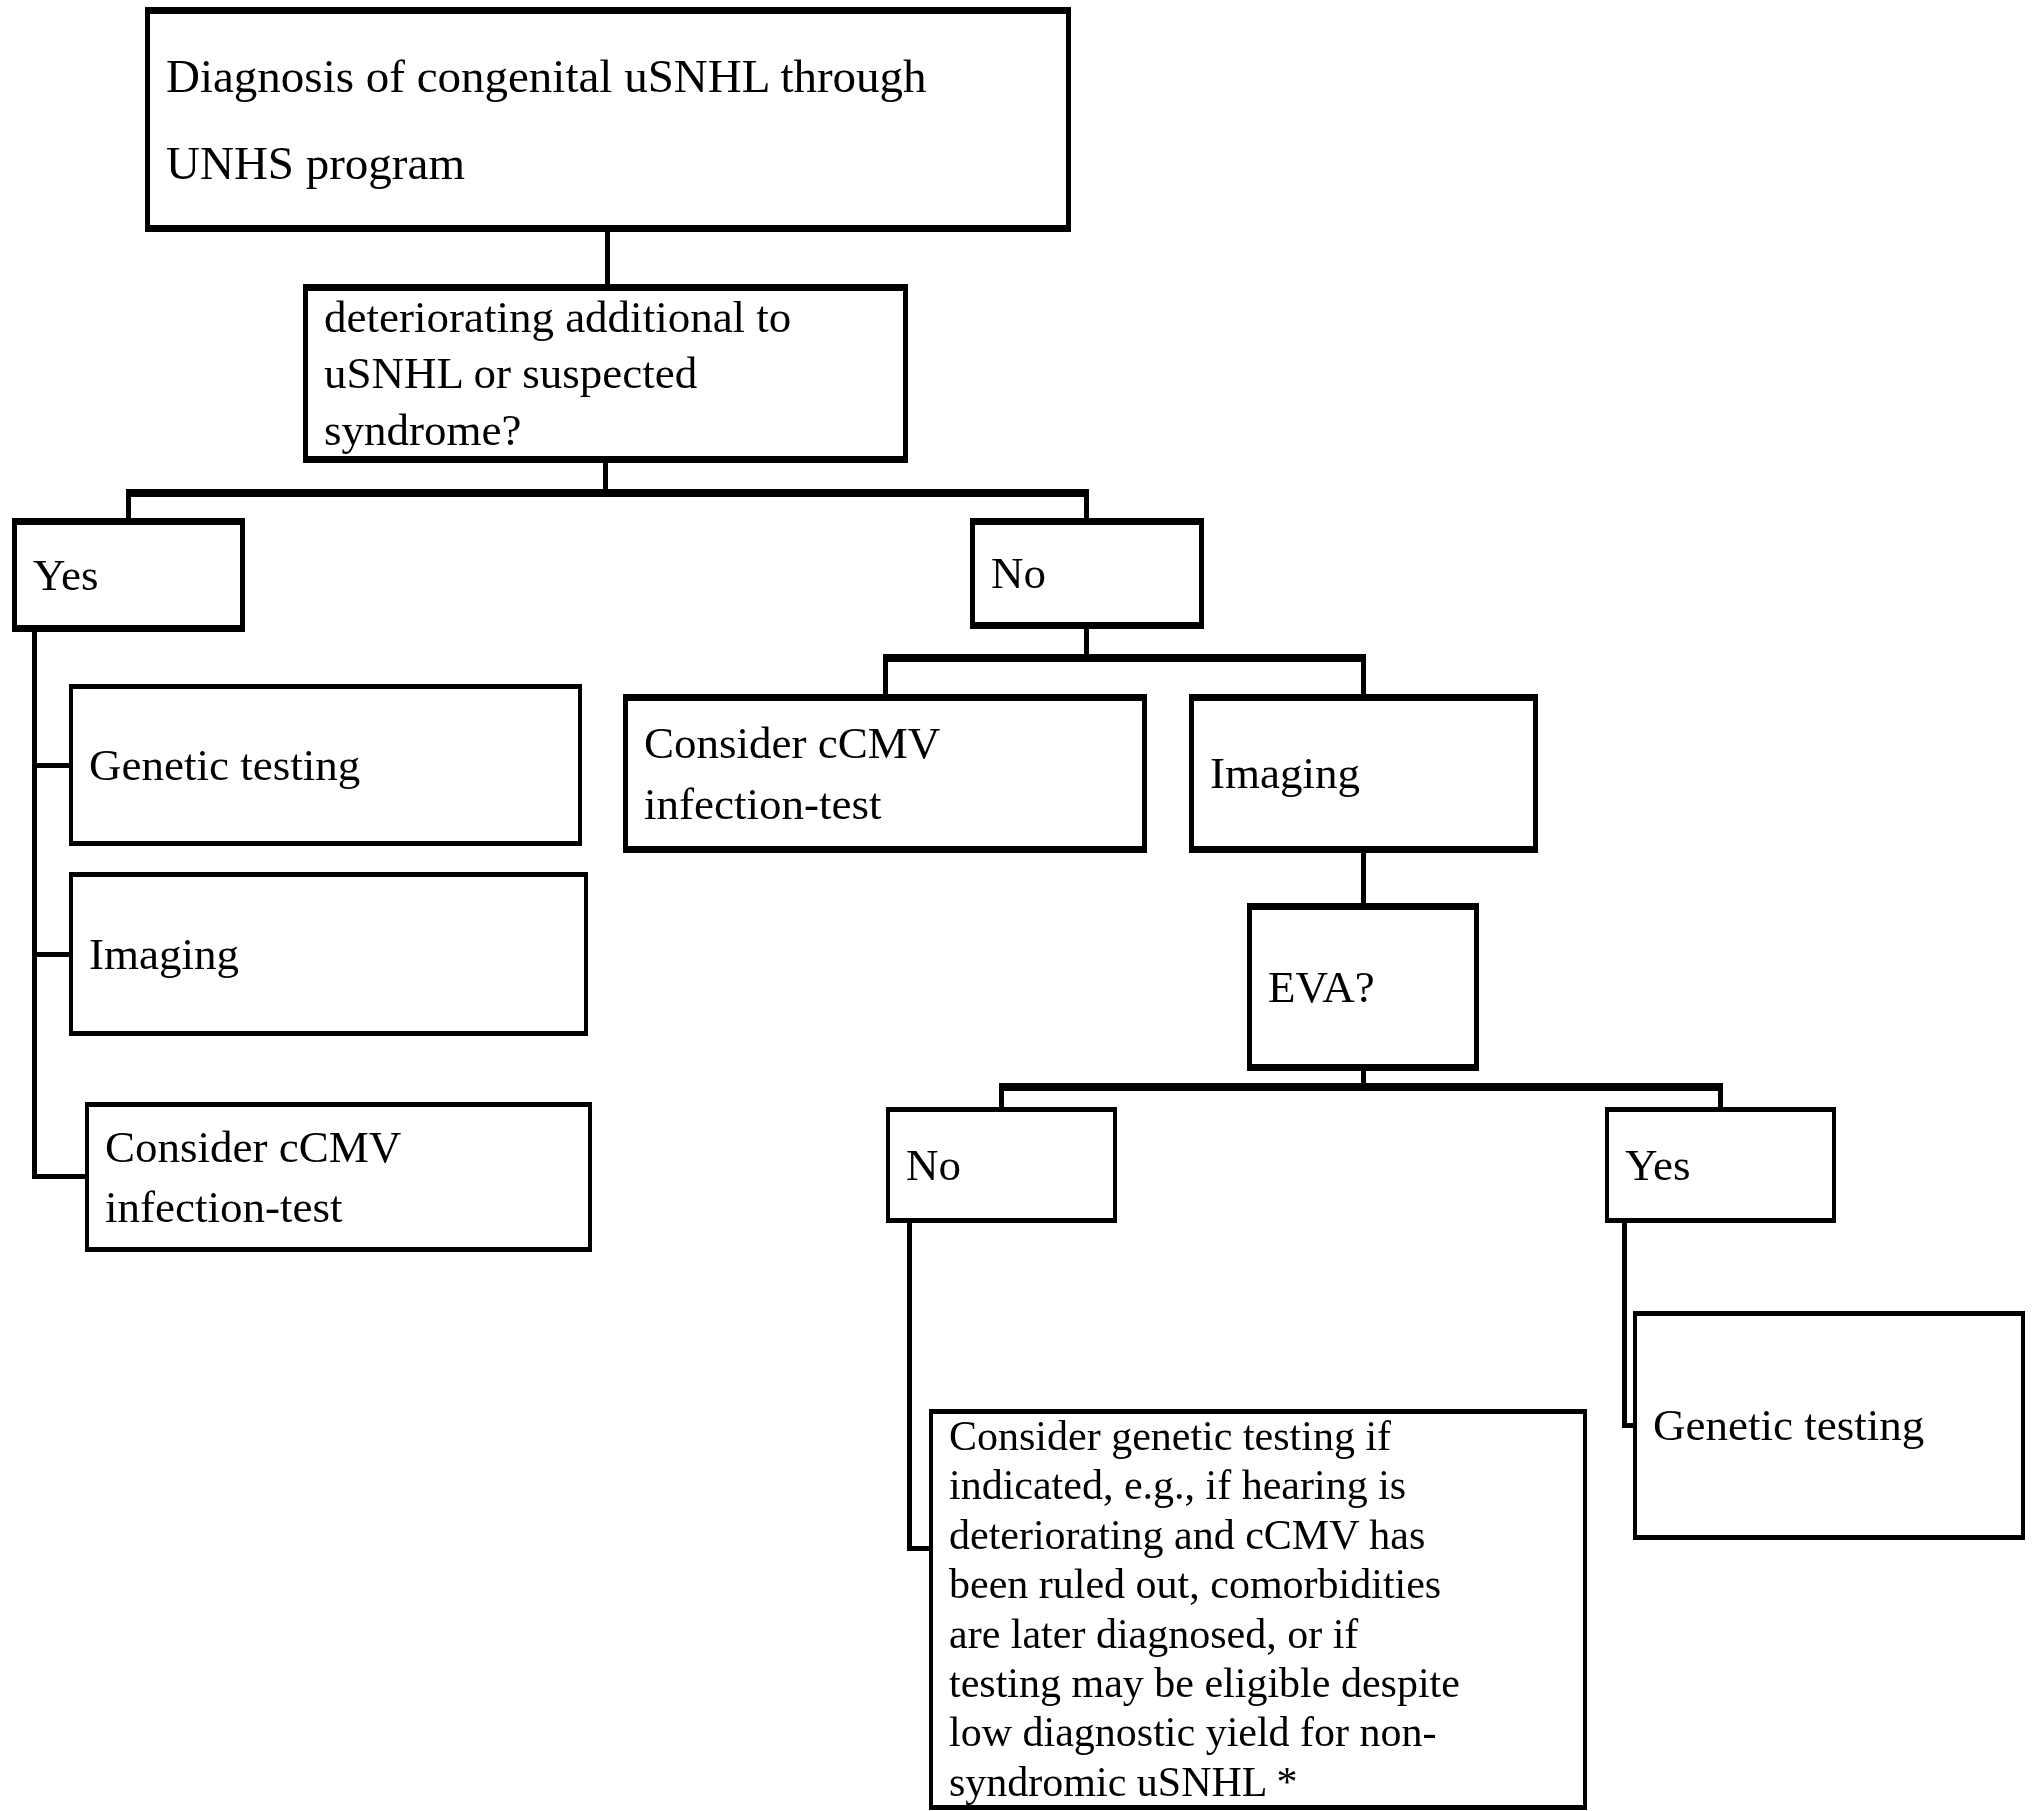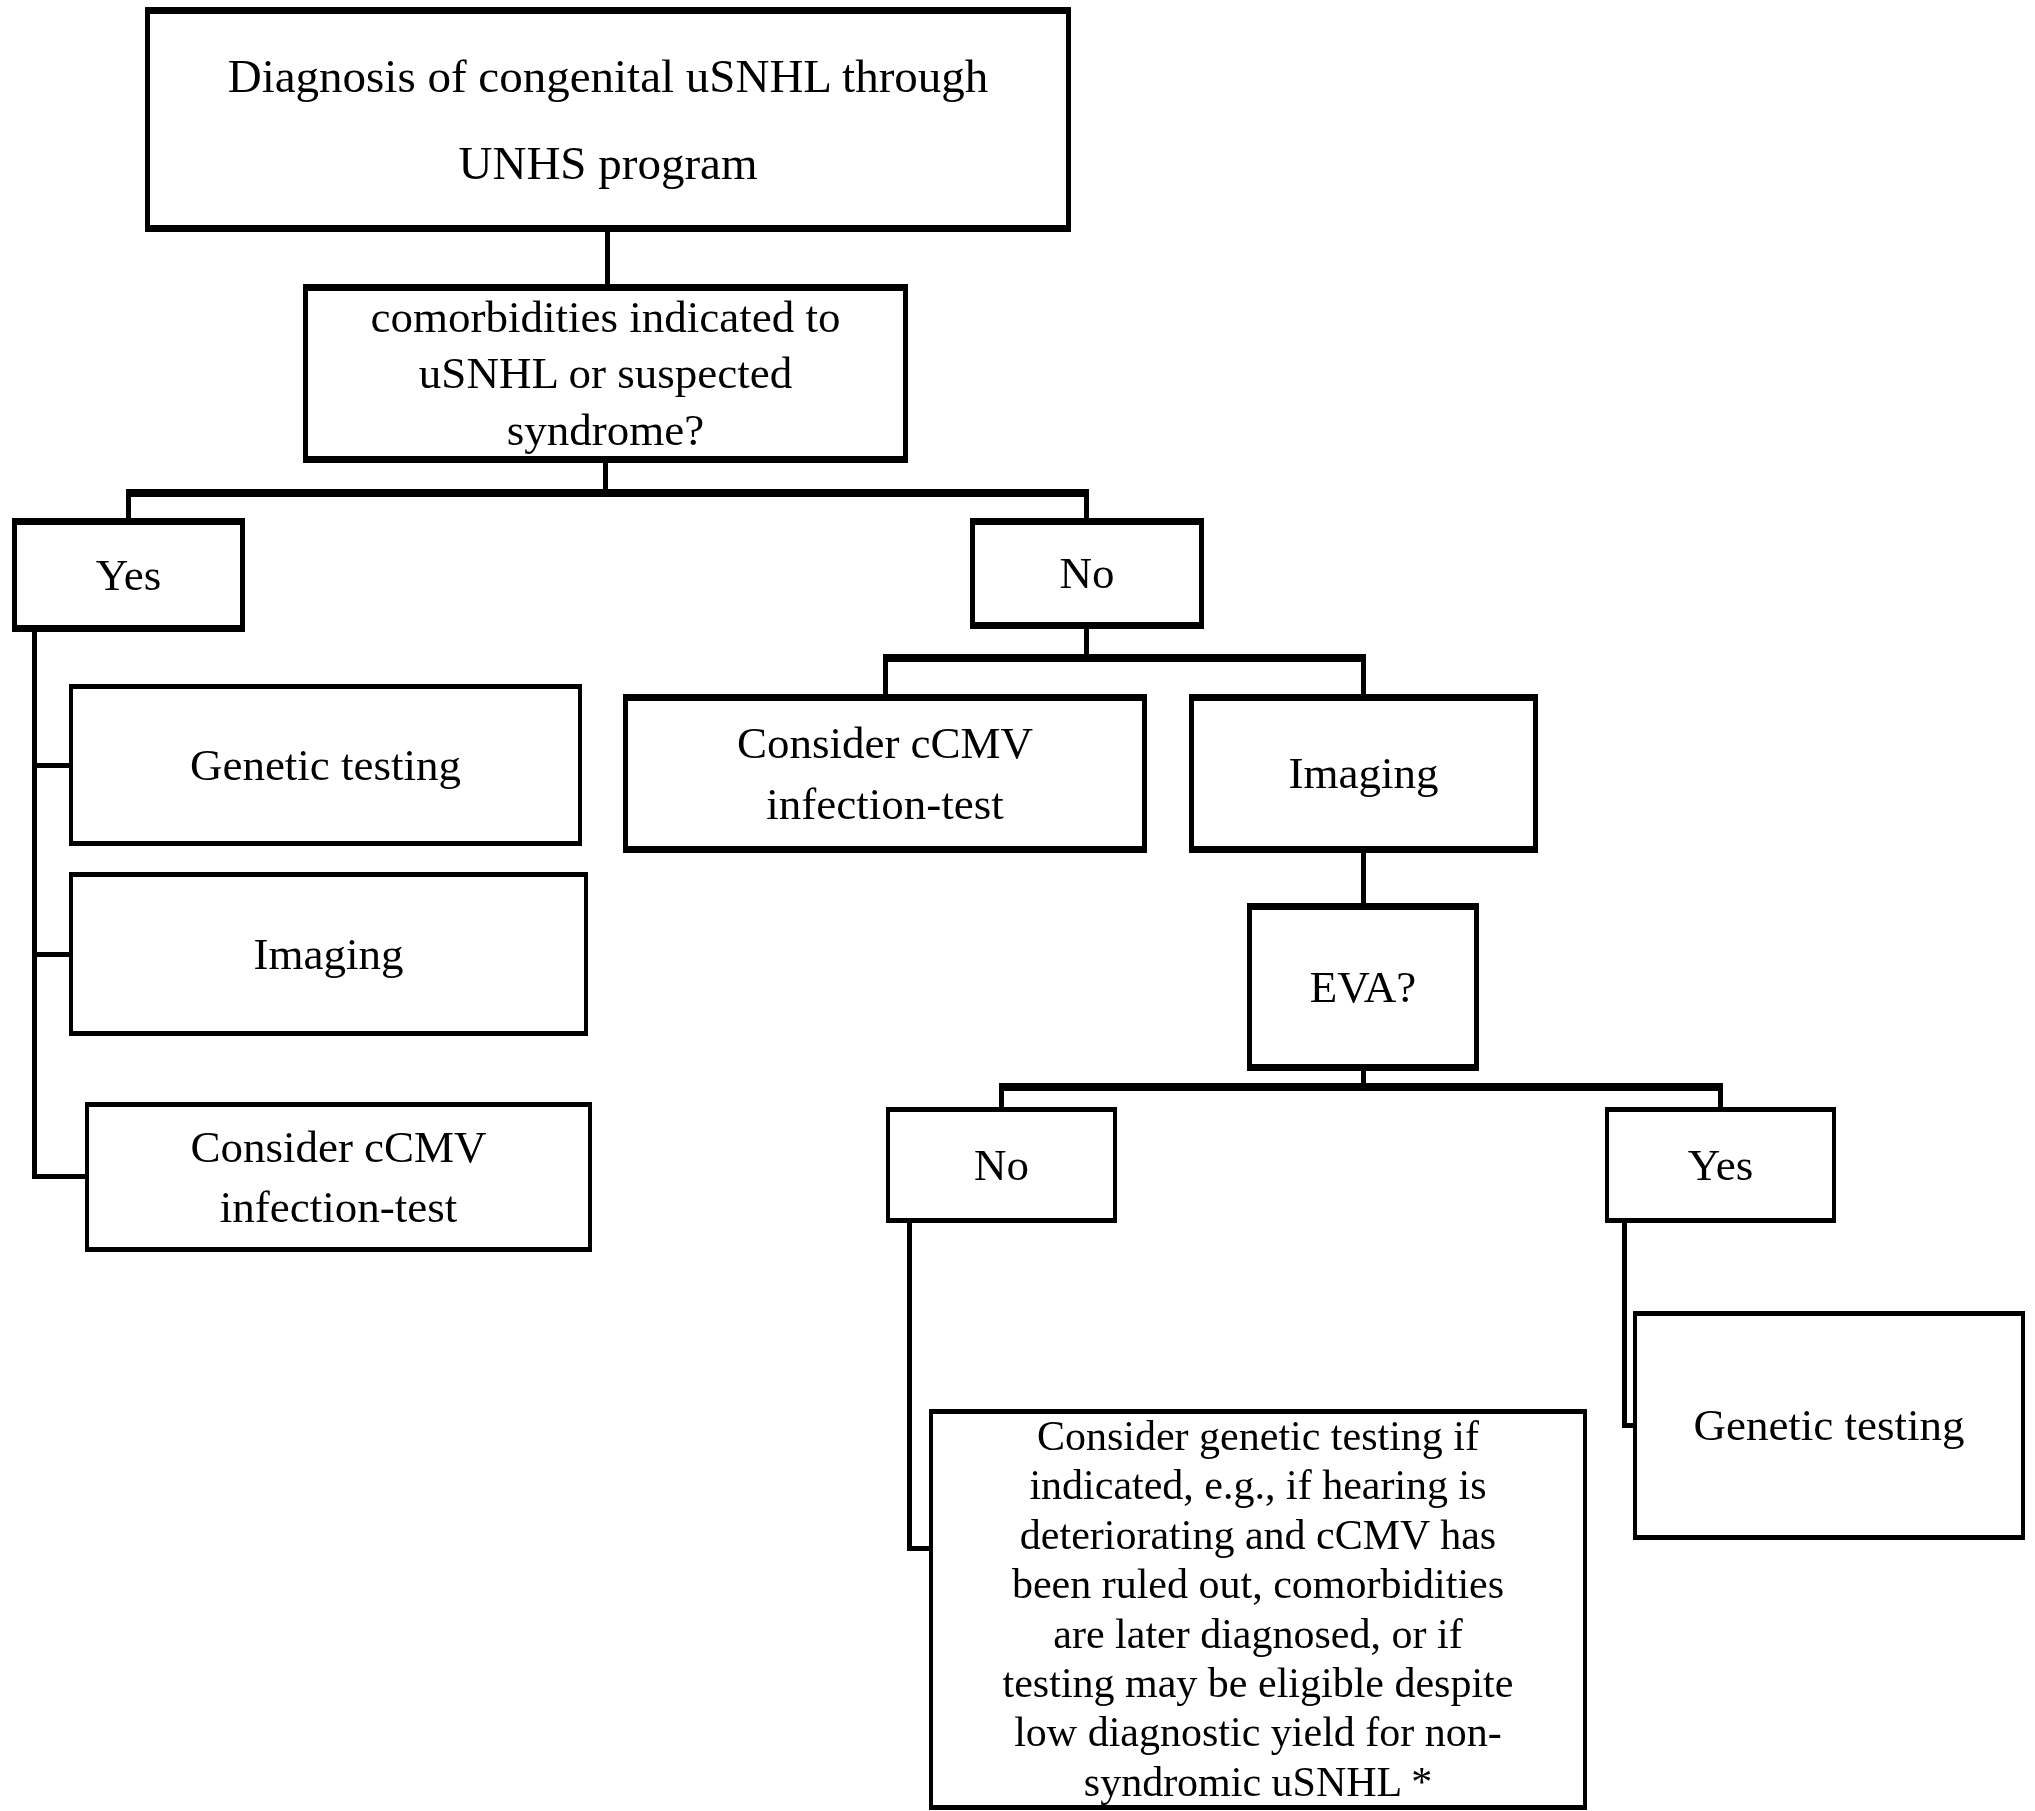--- a/index.html
+++ b/index.html
@@ -18,21 +18,21 @@
   }
   .box {
     position: absolute;
     box-sizing: border-box;
     border-style: solid;
     border-color: #000000;
     background: #ffffff;
     display: flex;
     align-items: center;
     justify-content: center;
-    text-align: center;
+    padding-left: 16px;
   }
   .box .lbl {
     white-space: pre-line;
     display: block;
     width: 100%;
   }
   .heavy { border-width: 7.7px 5.8px; }
   .light { border-width: 5.3px 4.8px; }
 
   .fs-node  { font-size: 45px;  line-height: 1.34; }
@@ -80,21 +80,21 @@
 
   <div class="vline" style="left:1622px; top:1221px; height:207px;"></div>
   <div class="hline" style="left:1622px; top:1423px; width:17px;"></div>
 
   <div class="box heavy fs-top" style="left:145px; top:7.2px; width:926px; height:225px;">
     <span class="lbl">Diagnosis of congenital uSNHL through
 UNHS program</span>
   </div>
 
   <div class="box heavy fs-q" style="left:303px; top:284px; width:605px; height:179px;">
-    <span class="lbl">comorbidities indicated to
+    <span class="lbl">deteriorating additional to
 uSNHL or suspected
 syndrome?</span>
   </div>
 
   <div class="box heavy fs-node" style="left:12px; top:518px; width:233px; height:114px;">
     <span class="lbl">Yes</span>
   </div>
 
   <div class="box heavy fs-node" style="left:970px; top:518px; width:234px; height:111px;">
     <span class="lbl">No</span>

